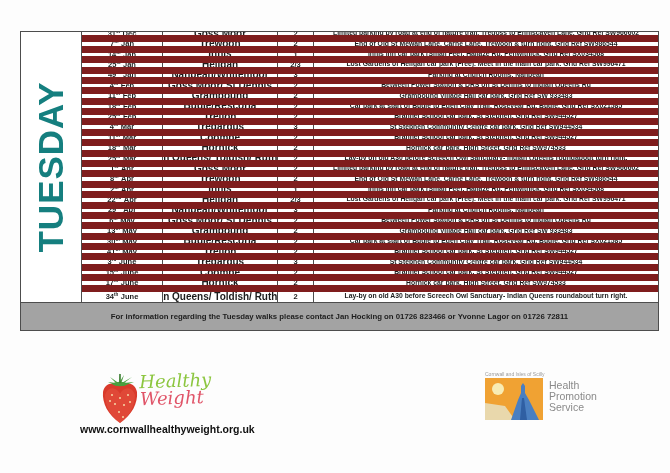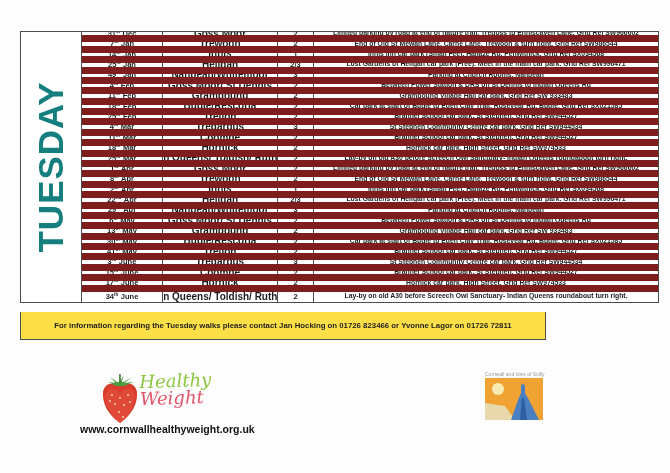--- a/index.html
+++ b/index.html
@@ -30,22 +30,22 @@
     font-weight:bold;white-space:nowrap;overflow:hidden;
     box-sizing:border-box;min-height:0;line-height:1;
   }
   .cell + .cell{border-left:1px solid #4d4d4d;}
   .c-date{font-size:7.5px;}
   .c-date sup{font-size:4.5px;line-height:1;margin:0 0.5px 3px 0;}
   .c-loc{font-size:10px;}
   .c-grade{font-size:7.5px;}
   .c-details{font-size:6.8px;}
   .footer-box{
-    position:absolute;left:20px;top:312px;width:526px;height:28px;
-    border:1px solid #4d4d4d;border-top:none;box-sizing:border-box;background:#fde047;
+    position:absolute;left:20px;top:303px;width:639px;height:28px;
+    border:1px solid #4d4d4d;border-top:none;box-sizing:border-box;background:#a3a3a3;
     display:flex;align-items:center;justify-content:center;
     font-size:7.8px;font-weight:bold;
   }
   .hw-logo{position:absolute;left:98px;top:371px;display:flex;}
   .hw-icon{width:44px;height:54px;}
   .hw-words{
     margin-left:-2px;margin-top:2px;
     font-family:"DejaVu Serif", serif;font-style:italic;
     font-size:18px;line-height:0.92;transform:rotate(-2deg);
   }
@@ -368,16 +368,21 @@
   <div class="hps-logo">
     <div class="hps-region">Cornwall and Isles of Scilly</div>
     <div class="hps-row">
       <svg class="hps-scene" viewBox="0 0 58 42" aria-hidden="true">
         <rect x="0" y="0" width="58" height="42" fill="#f0a233"></rect>
         <circle cx="13" cy="11" r="6" fill="#f8ecb4"></circle>
         <path d="M0,25 L20,28 L30,42 L0,42 Z" fill="#e9d8ac"></path>
         <path d="M26,42 L33,22 L36,15 L36,8 L38,5 L40,8 L40,15 L44,22 L54,42 Z" fill="#4a7fc1"></path>
         <path d="M35,42 L37,20 L39,20 L42,42 Z" fill="#2f5fa3"></path>
       </svg>
+      <div class="hps-words" style="color: rgb(138, 138, 138);">
+        <div>Health</div>
+        <div>Promotion</div>
+        <div>Service</div>
+      </div>
     </div>
   </div>
 
 </div>
 
 </body></html>

